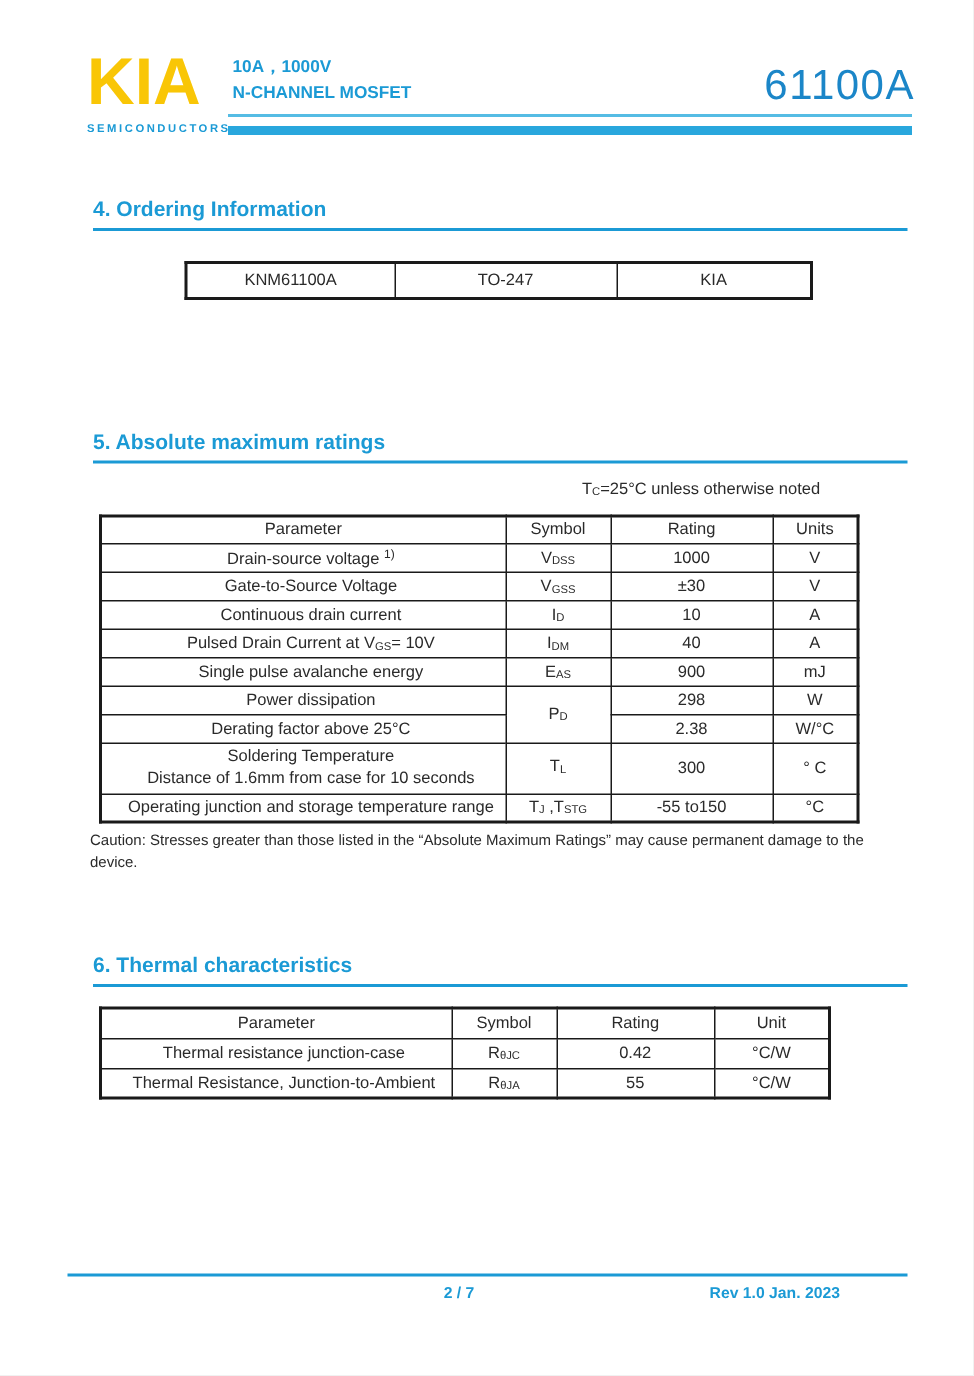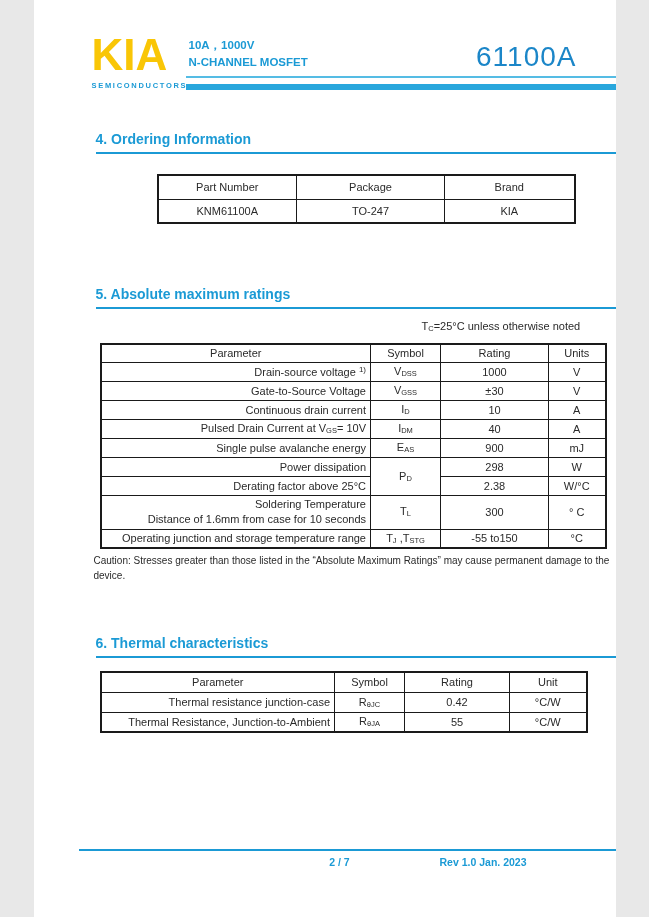--- a/index.html
+++ b/index.html
@@ -5,21 +5,21 @@
   :root{
     --accent:#1b9ad5;
     --logo-yellow:#f9c606;
     --ink:#2a2a2a;
     --border:#1a1a1a;
   }
   *{margin:0;padding:0;box-sizing:border-box;}
   html,body{background:#e8e8e8;}
   .page{
     position:relative;
-    width:582px;height:917px;
+    width:649px;height:917px;
     background:#ffffff;
     margin:0 auto;
     font-family:"Liberation Sans", sans-serif;
     color:var(--ink);
     overflow:hidden;
   }
   
   .logo{
     position:absolute;left:58px;top:32px;
     font-size:44px;font-weight:bold;color:var(--logo-yellow);
@@ -60,21 +60,21 @@
   .h6{top:635px;}
   
   table{border-collapse:collapse;table-layout:fixed;background:#fff;}
   th,td{
     border:1px solid var(--border);
     font-size:11px;font-weight:normal;color:var(--ink);
     text-align:center;vertical-align:middle;
     padding:0 4px;
   }
   table{border:2px solid var(--border);}
-  td.param{text-align:right;padding-left:14px;}
+  td.param{text-align:center;padding-left:14px;}
   .sub{font-size:7.5px;vertical-align:-1px;letter-spacing:0;}
   .sup{font-size:8px;vertical-align:4px;}
   .ordering-table{position:absolute;left:123px;top:174px;width:417px;}
   .ordering-table th,.ordering-table td{height:24px;}
   .note{
     position:absolute;left:388px;top:320px;
     font-size:11px;color:var(--ink);
   }
   .abs-table{position:absolute;left:66px;top:343px;width:505px;}
   .abs-table th{height:18px;}
@@ -117,25 +117,20 @@
 
   <div class="section-heading h4">4. Ordering Information</div>
 
   <table class="ordering-table">
     <colgroup>
         <col style="width:139px">
         <col style="width:148px">
         <col style="width:130px">
       </colgroup>
     <tbody>
-        <tr>
-      <th>Part Number</th>
-      <th>Package</th>
-      <th>Brand</th>
-    </tr>
     <tr>
       <td>KNM61100A</td>
       <td>TO-247</td>
       <td>KIA</td>
     </tr>
   </tbody>
     </table>
 
   <div class="section-heading h5">5. Absolute maximum ratings</div>
 

